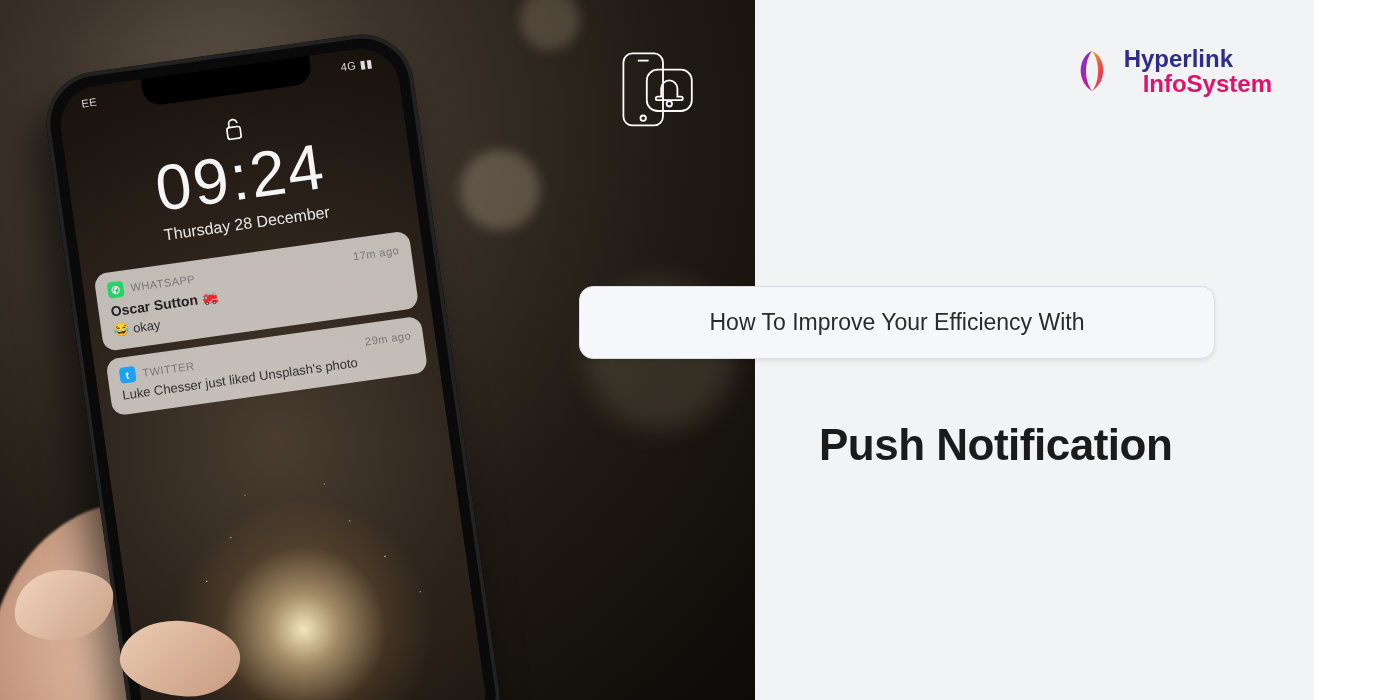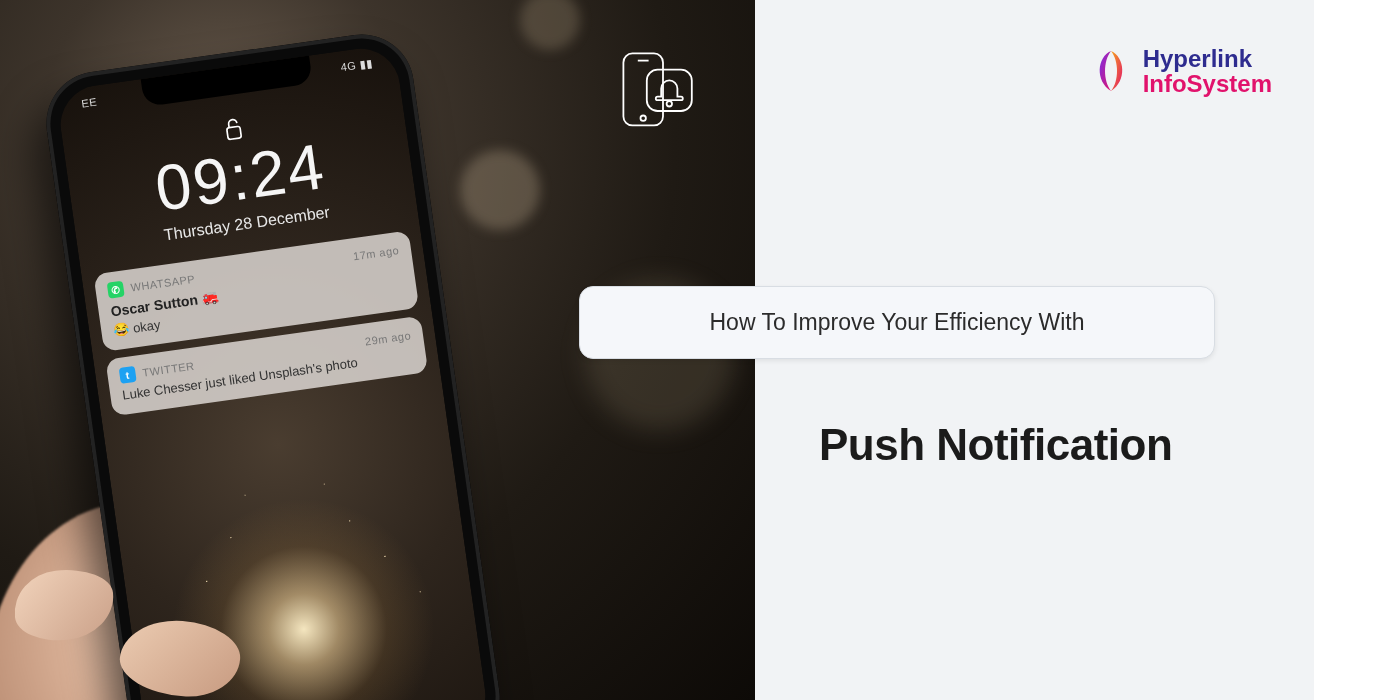--- a/index.html
+++ b/index.html
@@ -226,20 +226,21 @@
   .logo-text-wrap { line-height: 1.05; }
   .logo-line1 {
     font-size: 24px;
     font-weight: 700;
     color: #2E2C8F;
   }
   .logo-line2 {
     font-size: 24px;
     font-weight: 700;
     color: #E1126C;
+    margin-left: 19px;
   }
 
   .pill {
     position: absolute;
     top: 286px;
     left: -176px;
     width: 636px;
     background: #F5F7FA;
     border: 1px solid #D8DDE3;
     border-radius: 14px;

